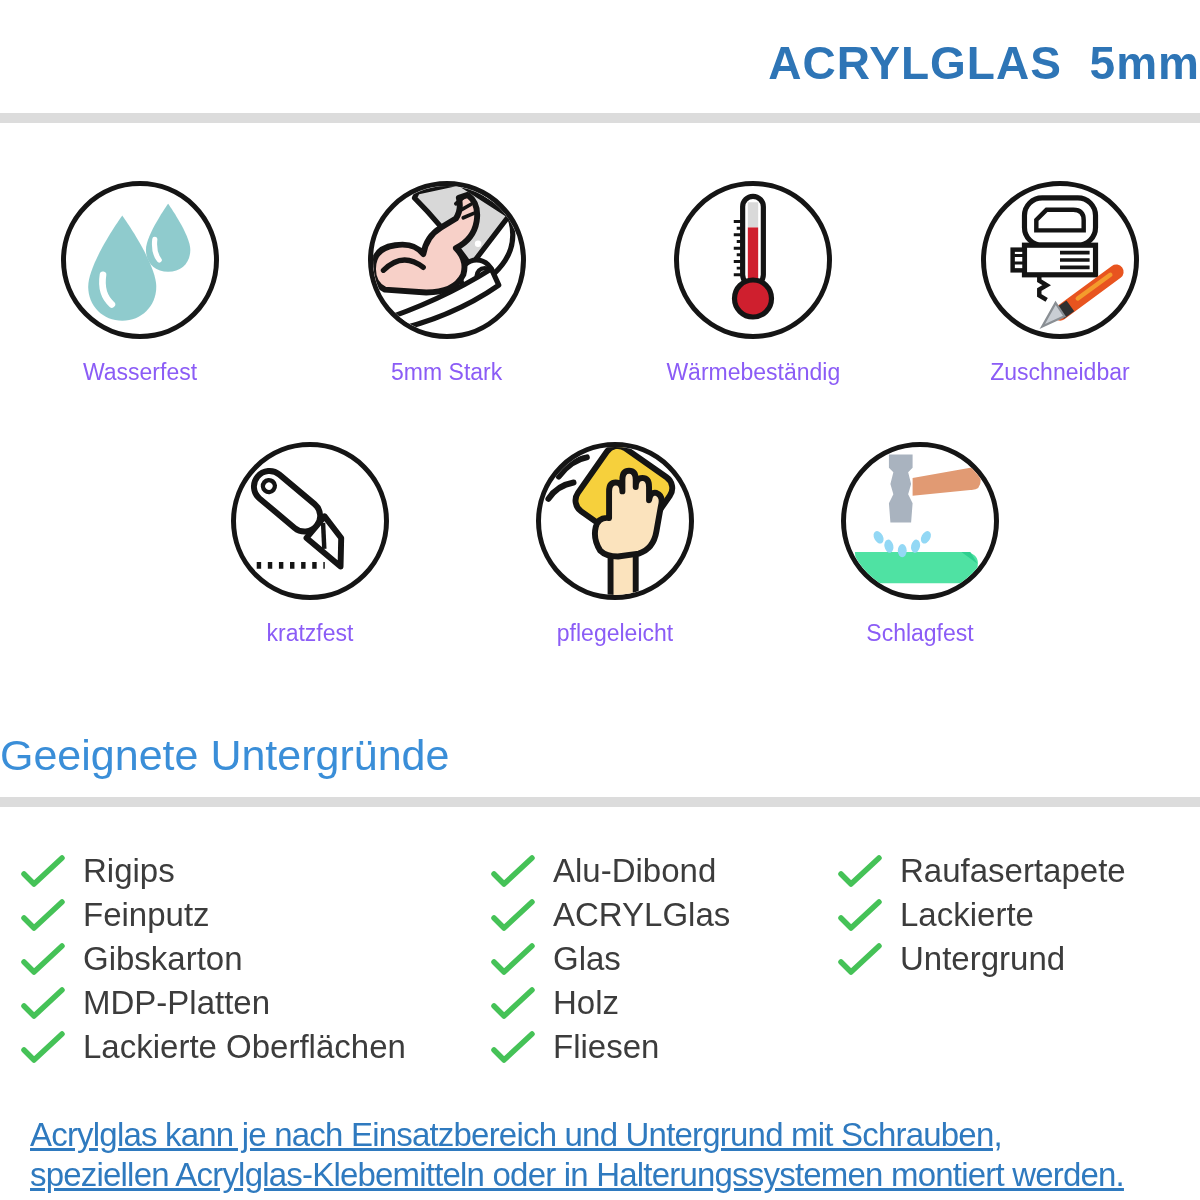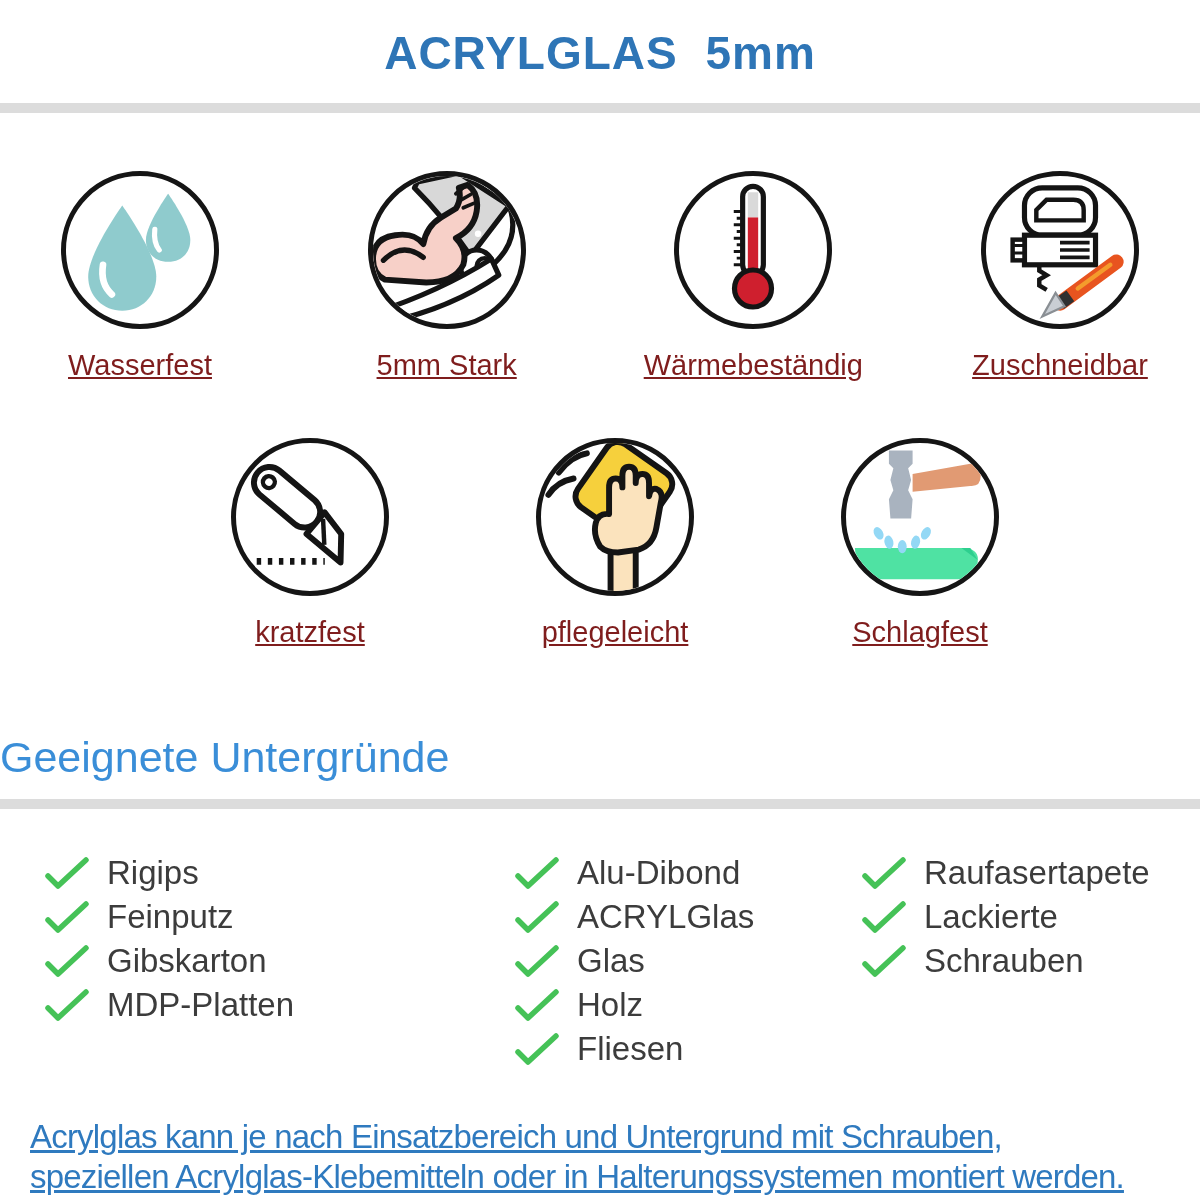--- a/index.html
+++ b/index.html
@@ -2,44 +2,44 @@
 <html><head>
 <meta charset="utf-8">
 <style>
   html,body{margin:0;padding:0;}
   body{
     width:1200px;height:1200px;background:#ffffff;
     font-family:"Liberation Sans", sans-serif;
     overflow:hidden;position:relative;
   }
   .page-title{
-    text-align:center;color:#2e75b6;font-size:46px;font-weight:600;
-    letter-spacing:1px;word-spacing:14px;padding-top:26px;margin:0;height:54px;
+    text-align:right;color:#2e75b6;font-size:46px;font-weight:600;
+    letter-spacing:1px;word-spacing:14px;padding-top:36px;margin:0;height:54px;
   }
   .divider{height:10px;background:#dcdcdc;width:100%;}
   .divider-1{margin-top:23px;}
   .divider-2{margin-top:14px;}
   .features-row{display:flex;justify-content:space-between;}
   .features-row-1{padding:58px 15px 0 15px;}
   .features-row-2{width:860px;margin:56px 0 0 185px;gap:27px;}
   .feature-card{width:250px;display:flex;flex-direction:column;align-items:center;}
   .feature-circle{
     width:148px;height:148px;border:5px solid #151515;border-radius:50%;
     overflow:hidden;background:#fff;position:relative;flex:0 0 auto;
   }
   .feature-circle svg{width:100%;height:100%;display:block;}
   .feature-label{
-    margin-top:20px;font-size:29px;font-weight:500;color:#7f1d1d;
-    white-space:nowrap;text-align:center;text-decoration:underline;
+    margin-top:20px;font-size:23px;font-weight:500;color:#8b5cf6;
+    white-space:nowrap;text-align:center;
   }
   .section-title{
     text-align:left;color:#3a8ed8;font-size:43px;font-weight:500;
     margin:84px 0 0 0;height:52px;
   }
-  .surfaces{display:flex;padding:42px 0 0 44px;}
+  .surfaces{display:flex;padding:42px 0 0 20px;}
   .surface-col-1{width:470px;}
   .surface-col-2{width:347px;}
   .surface-col-3{flex:1;}
   .surface-item{display:flex;align-items:center;height:44px;}
   .surface-item svg{flex:0 0 auto;margin-right:17px;}
   .surface-item-label{font-size:33px;font-weight:500;color:#3c3c3c;white-space:nowrap;}
   .footer-note{
     margin:46px 30px 0 30px;color:#2f7abf;font-size:33px;line-height:40px;
     letter-spacing:-0.8px;font-weight:400;text-decoration:underline;
   }
@@ -187,20 +187,26 @@
           <polyline points="4,19 14,29 42,3" fill="none" stroke="#45c257" stroke-width="5.5" stroke-linecap="round" stroke-linejoin="round"></polyline>
         </svg>
       <span class="surface-item-label">Gibskarton</span>
     </div>
     <div class="surface-item">
       <svg width="46" height="33" viewBox="0 0 46 33">
           <polyline points="4,19 14,29 42,3" fill="none" stroke="#45c257" stroke-width="5.5" stroke-linecap="round" stroke-linejoin="round"></polyline>
         </svg>
       <span class="surface-item-label">MDP-Platten</span>
     </div>
+    <div class="surface-item">
+      <svg width="46" height="33" viewBox="0 0 46 33">
+          <polyline points="4,19 14,29 42,3" fill="none" stroke="#45c257" stroke-width="5.5" stroke-linecap="round" stroke-linejoin="round"></polyline>
+        </svg>
+      <span class="surface-item-label">Lackierte Oberflächen</span>
+    </div>
   </div>
 
   <div class="surface-col-2">
     <div class="surface-item">
       <svg width="46" height="33" viewBox="0 0 46 33">
           <polyline points="4,19 14,29 42,3" fill="none" stroke="#45c257" stroke-width="5.5" stroke-linecap="round" stroke-linejoin="round"></polyline>
         </svg>
       <span class="surface-item-label">Alu-Dibond</span>
     </div>
     <div class="surface-item">
@@ -239,21 +245,21 @@
     <div class="surface-item">
       <svg width="46" height="33" viewBox="0 0 46 33">
           <polyline points="4,19 14,29 42,3" fill="none" stroke="#45c257" stroke-width="5.5" stroke-linecap="round" stroke-linejoin="round"></polyline>
         </svg>
       <span class="surface-item-label">Lackierte</span>
     </div>
     <div class="surface-item">
       <svg width="46" height="33" viewBox="0 0 46 33">
           <polyline points="4,19 14,29 42,3" fill="none" stroke="#45c257" stroke-width="5.5" stroke-linecap="round" stroke-linejoin="round"></polyline>
         </svg>
-      <span class="surface-item-label">Schrauben</span>
+      <span class="surface-item-label">Untergrund</span>
     </div>
   </div>
 </div>
 
 <div class="footer-note">
   <div>Acrylglas kann je nach Einsatzbereich und Untergrund mit Schrauben,</div>
   <div>speziellen Acrylglas-Klebemitteln oder in Halterungssystemen montiert werden.</div>
 </div>
 
 </body></html>

